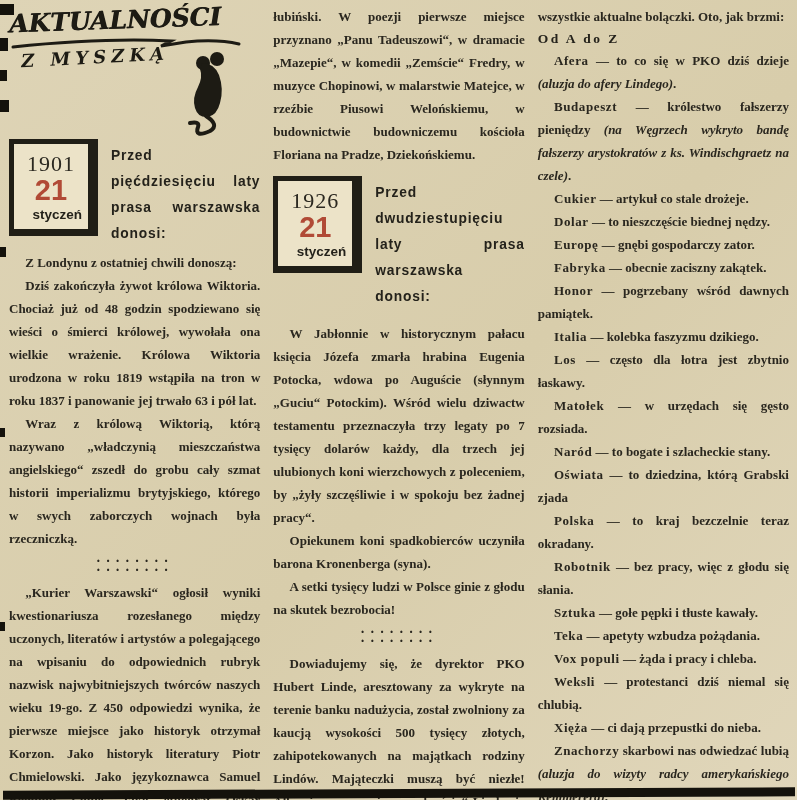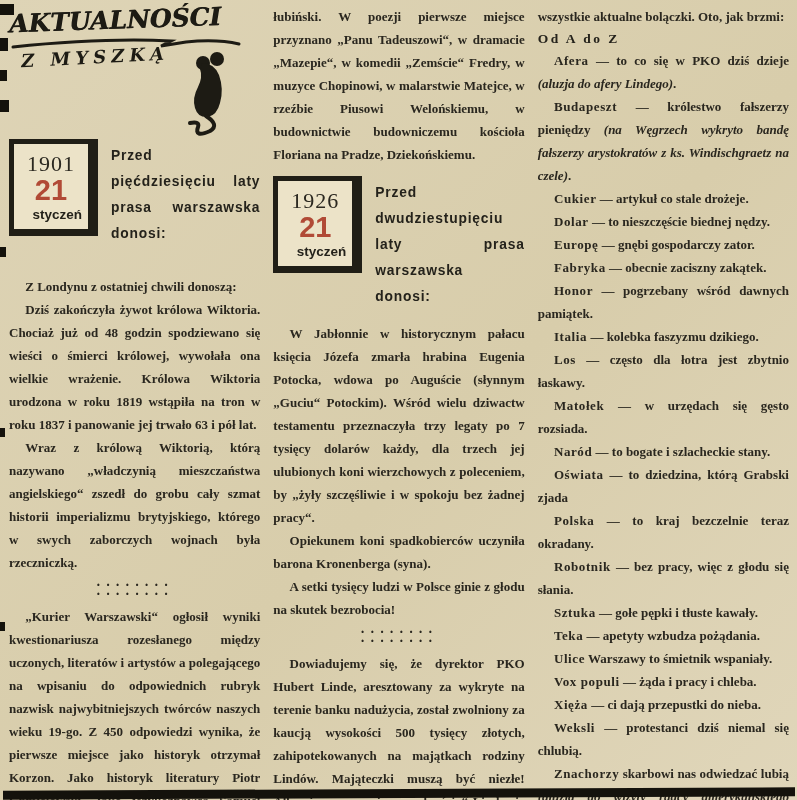--- a/index.html
+++ b/index.html
@@ -22,21 +22,21 @@
   .m-flourish{position:absolute;left:2px;top:30px;}
   .m-sub{
     font-family:"DejaVu Serif",serif;font-style:italic;font-weight:bold;
     font-size:18px;text-transform:uppercase;letter-spacing:5px;
     transform:rotate(-3deg);margin:10px 0 0 12px;white-space:nowrap;color:#1d1b14;
   }
   .mouse{position:absolute;right:18px;top:44px;}
 
   
   .calrow{display:flex;gap:13px;align-items:flex-start;}
-  .calrow.c1{margin:6px 0 28px;}
+  .calrow.c1{margin:6px 0 4px;}
   .calrow.c2{margin:10px 0 12px;}
   .calbox{
     flex:none;width:62px;background:#ece3c8;text-align:center;
     border:5px solid #201e16;border-right-width:10px;border-bottom-width:7px;
     padding:8px 6px 5px;
   }
   .cb-year{font-family:"Liberation Serif",serif;font-size:22px;line-height:23px;letter-spacing:1px;color:#2b2820;}
   .cb-day{font-family:"Liberation Sans",sans-serif;font-weight:bold;font-size:29px;line-height:29px;color:#b14a36;margin-top:1px;}
   .cb-month{font-family:"Liberation Sans",sans-serif;font-weight:bold;font-size:13.5px;line-height:19px;color:#24221b;text-align:right;}
   .calintro{
@@ -161,24 +161,23 @@
         <p class="para"><span class="term">Honor</span><span> — pogrzebany wśród dawnych pamiątek.</span></p>
         <p class="para"><span class="term">Italia</span><span> — kolebka faszyzmu dzikiego.</span></p>
         <p class="para"><span class="term">Los</span><span> — często dla łotra jest zbytnio łaskawy.</span></p>
         <p class="para"><span class="term">Matołek</span><span> — w urzędach się gęsto rozsiada.</span></p>
         <p class="para"><span class="term">Naród</span><span> — to bogate i szlacheckie stany.</span></p>
         <p class="para"><span class="term">Oświata</span><span> — to dziedzina, którą Grabski zjada</span></p>
         <p class="para"><span class="term">Polska</span><span> — to kraj bezczelnie teraz okradany.</span></p>
         <p class="para"><span class="term">Robotnik</span><span> — bez pracy, więc z głodu się słania.</span></p>
         <p class="para"><span class="term">Sztuka</span><span> — gołe pępki i tłuste kawały.</span></p>
         <p class="para"><span class="term">Teka</span><span> — apetyty wzbudza pożądania.</span></p>
-        <p class="para"><span class="term">Ulice</span><span> Warszawy to śmietnik wspaniały.</span></p>
         <p class="para"><span class="term">Vox populi</span><span> — żąda i pracy i chleba.</span></p>
+        <p class="para"><span class="term">Weksli</span><span> — protestanci dziś niemal się chlubią.</span></p>
         <p class="para"><span class="term">Xięża</span><span> — ci dają przepustki do nieba.</span></p>
-        <p class="para"><span class="term">Weksli</span><span> — protestanci dziś niemal się chlubią.</span></p>
         <p class="para"><span class="term">Znachorzy</span><span> skarbowi nas odwiedzać lubią </span><span class="it">(aluzja do wizyty radcy amerykańskiego Kemmerera)</span><span>.</span></p>
       </div>
     <div class="sig">(Kar. beyl.)</div>
   </div>
 
 </div>
 
 <div class="bottom-bar"></div>
 
 </body></html>

